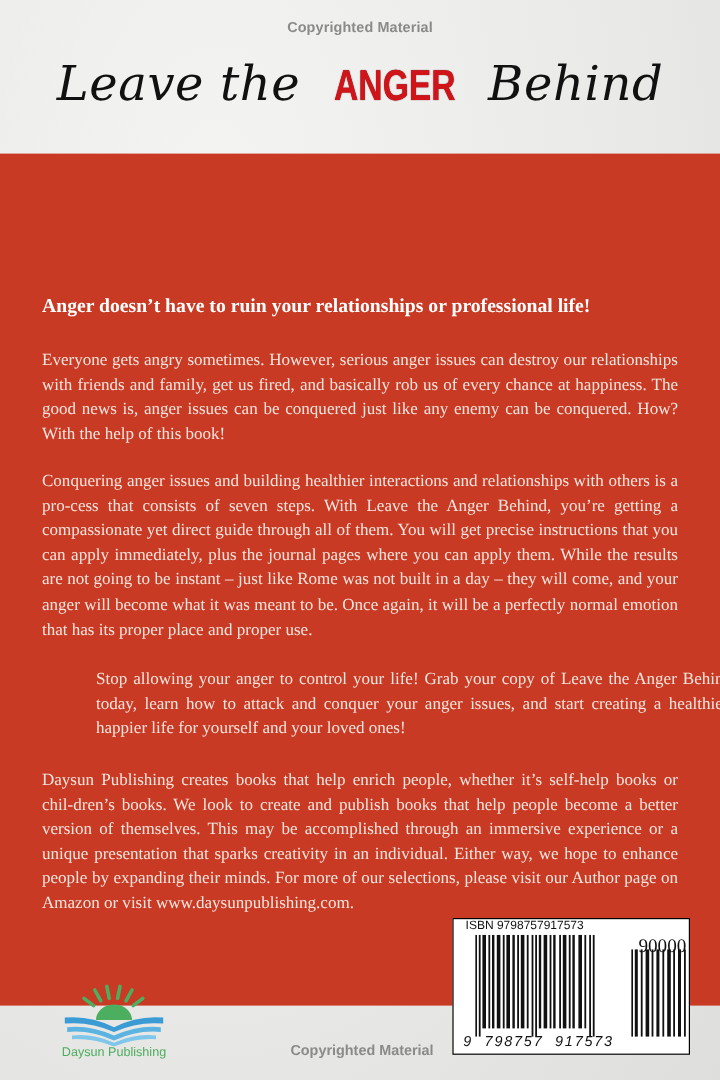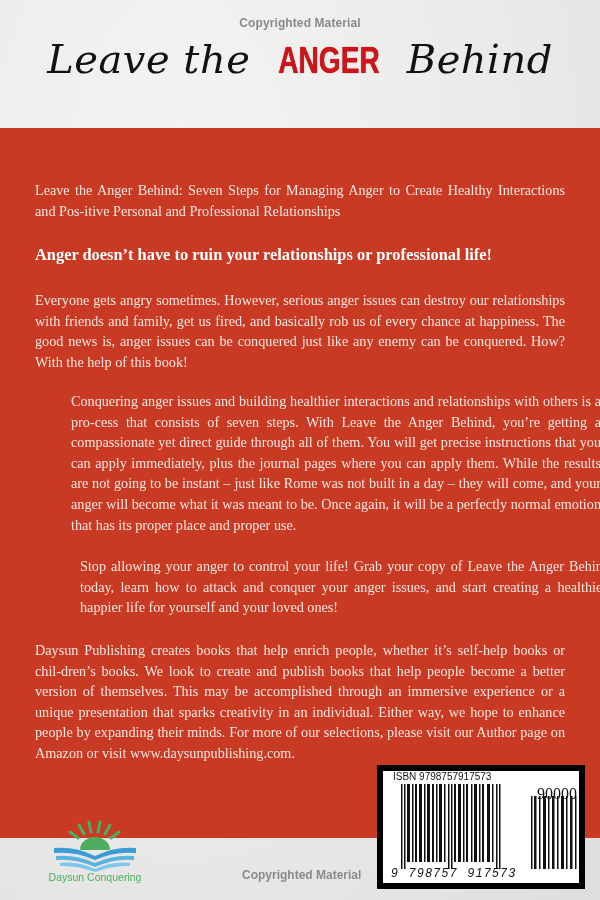--- a/index.html
+++ b/index.html
@@ -1,32 +1,32 @@
 <!DOCTYPE html>
 <html><head>
 <meta charset="utf-8">
 <style>
   html, body { margin: 0; padding: 0; }
   body { width: 600px; height: 900px; overflow: hidden; background: #ececea; position: relative; font-family: "Liberation Serif", serif; }
   .paper { position: absolute; inset: 0; background: radial-gradient(ellipse at 30% 20%, #f4f4f2 0%, #e9e9e7 60%, #dededc 100%); }
   .copyright-top { position: absolute; top: 16px; left: 0; width: 600px; text-align: center; font-family: "Liberation Sans", sans-serif; font-size: 12px; font-weight: bold; color: #8a8a8a; letter-spacing: 0.1px; }
-  .title { position: absolute; top: 36px; left: 0; width: 600px; text-align: center; font-family: "DejaVu Serif", serif; font-style: italic; font-size: 40px; color: #111; letter-spacing: 0.5px; }
+  .title { position: absolute; top: 47px; left: 0; width: 600px; text-align: center; font-family: "DejaVu Serif", serif; font-style: italic; font-size: 40px; color: #111; letter-spacing: 0.5px; }
   .title .anger { font-family: "Liberation Sans", sans-serif; font-style: normal; font-weight: bold; color: #d1141a; font-size: 36px; letter-spacing: 0px; transform: scaleX(0.78); display: inline-block; text-shadow: 0 0 1px #5a0000; }
   .red-panel { position: absolute; left: 0; top: 128px; width: 600px; height: 710px; background: #c93a24; }
   .torn-top, .torn-bottom { position: absolute; left: 0; width: 600px; }
   .torn-top { top: 120px; height: 40px; }
   .torn-bottom { top: 780px; height: 60px; }
   .text-block { position: absolute; left: 35px; width: 530px; color: #f6e6df; font-family: "Liberation Serif", serif; font-size: 14.2px; line-height: 20.6px; text-align: justify; }
   .subtitle { top: 180px; }
   .headline { position: absolute; left: 35px; width: 540px; top: 245px; color: #ffffff; font-family: "Liberation Serif", serif; font-weight: bold; font-size: 16.4px; }
   .p1 { top: 290px; }
-  .p2 { top: 391px; margin-left: 36px; }
+  .p2 { top: 391px; }
   .p3 { top: 556px; margin-left: 45px; }
   .p4 { top: 640px; }
-  .barcode-box { position: absolute; left: 377px; top: 765px; width: 196px; height: 112px; background: #fff; border: 6px solid #000000; }
+  .barcode-box { position: absolute; left: 377px; top: 765px; width: 196px; height: 112px; background: #fff; border: 1px solid #000000; }
   .isbn-label { position: absolute; left: 10px; top: 0px; font-family: "Liberation Sans", sans-serif; font-size: 10px; color: #111; }
   .price-code { position: absolute; left: 154px; top: 14px; font-family: Liberation Serif, serif; font-size: 16px; color: #111; }
   .bars-main { position: absolute; left: 18px; top: 13px; width: 104px; height: 85px; }
   .bars-addon { position: absolute; left: 148px; top: 25px; width: 54px; height: 73px; }
   .digits { position: absolute; left: 8px; top: 95px; font-family: "Liberation Sans", sans-serif; font-size: 12px; color: #111; letter-spacing: 1.5px; white-space: pre; font-style: italic; }
   .logo { position: absolute; left: 40px; top: 820px; width: 110px; height: 70px; }
   .logo-text { position: absolute; left: 0; top: 51px; width: 110px; text-align: center; font-family: "Liberation Sans", sans-serif; font-size: 10.5px; color: #4cae5f; }
   .copyright-bottom { position: absolute; left: 242px; top: 868px; font-family: "Liberation Sans", sans-serif; font-size: 12px; font-weight: bold; color: #8a8a8a; }
 </style>
 </head>
@@ -42,21 +42,20 @@
   <span>Behind</span>
 </div>
 
 <div class="red-panel"></div>
 
 <svg class="torn-top" viewBox="0 0 600 40" preserveAspectRatio="none">
   <path d="M0,22 L20,18 L45,20 L70,17 L95,24 L120,26 L150,30 L175,33 L200,30 L225,34 L250,32 L275,29 L300,31 L325,34 L345,38 L365,33 L390,27 L415,26 L440,24 L465,25 L490,24 L515,26 L540,30 L565,33 L585,31 L600,34 L600,40 L0,40 Z" fill="#c93a24"></path>
 </svg>
 
 <div class="text-block subtitle">
-  <div>Leave the Anger Behind: Seven Steps for Managing Anger to Create Healthy Interactions and Pos-itive Personal and Professional Relationships</div>
 </div>
 
 <div class="headline">Anger doesn’t have to ruin your relationships or professional life!</div>
 
 <div class="text-block p1">Everyone gets angry sometimes. However, serious anger issues can destroy our relationships with friends and family, get us fired, and basically rob us of every chance at happiness. The good news is, anger issues can be conquered just like any enemy can be conquered. How? With the help of this book!</div>
 <div class="text-block p2">Conquering anger issues and building healthier interactions and relationships with others is a pro-cess that consists of seven steps. With Leave the Anger Behind, you’re getting a compassionate yet direct guide through all of them. You will get precise instructions that you can apply immediately, plus the journal pages where you can apply them. While the results are not going to be instant – just like Rome was not built in a day – they will come, and your anger will become what it was meant to be. Once again, it will be a perfectly normal emotion that has its proper place and proper use.</div>
 <div class="text-block p3">Stop allowing your anger to control your life! Grab your copy of Leave the Anger Behind today, learn how to attack and conquer your anger issues, and start creating a healthier, happier life for yourself and your loved ones!</div>
 <div class="text-block p4">Daysun Publishing creates books that help enrich people, whether it’s self-help books or chil-dren’s books. We look to create and publish books that help people become a better version of themselves. This may be accomplished through an immersive experience or a unique presentation that sparks creativity in an individual. Either way, we hope to enhance people by expanding their minds. For more of our selections, please visit our Author page on Amazon or visit www.daysunpublishing.com.</div>
 
 <svg class="torn-bottom" viewBox="0 0 600 60" preserveAspectRatio="none">
@@ -122,16 +121,16 @@
       <line x1="51" y1="12" x2="49" y2="2"></line>
       <line x1="58" y1="12" x2="60" y2="2"></line>
       <line x1="65" y1="14" x2="70" y2="5"></line>
       <line x1="71" y1="18" x2="79" y2="12"></line>
     </g>
     <path d="M40,30 A15,13 0 0 1 70,30 Z" fill="#4cae5f"></path>
     <path d="M14,28 Q35,26 55,36 Q75,26 96,28 L96,33 Q75,31 55,40 Q35,31 14,33 Z" fill="#3a9bd5"></path>
     <path d="M16,36 Q35,34 55,43 Q75,34 94,36 L94,40 Q75,38 55,47 Q35,38 16,40 Z" fill="#5ab3e0"></path>
     <path d="M20,43 Q37,41 55,49 Q73,41 90,43 L90,46 Q73,45 55,52 Q37,45 20,46 Z" fill="#7ec6ea"></path>
   </svg>
-  <div class="logo-text">Daysun Conquering</div>
+  <div class="logo-text">Daysun Publishing</div>
 </div>
 
 <div class="copyright-bottom">Copyrighted Material</div>
 
 </body></html>

